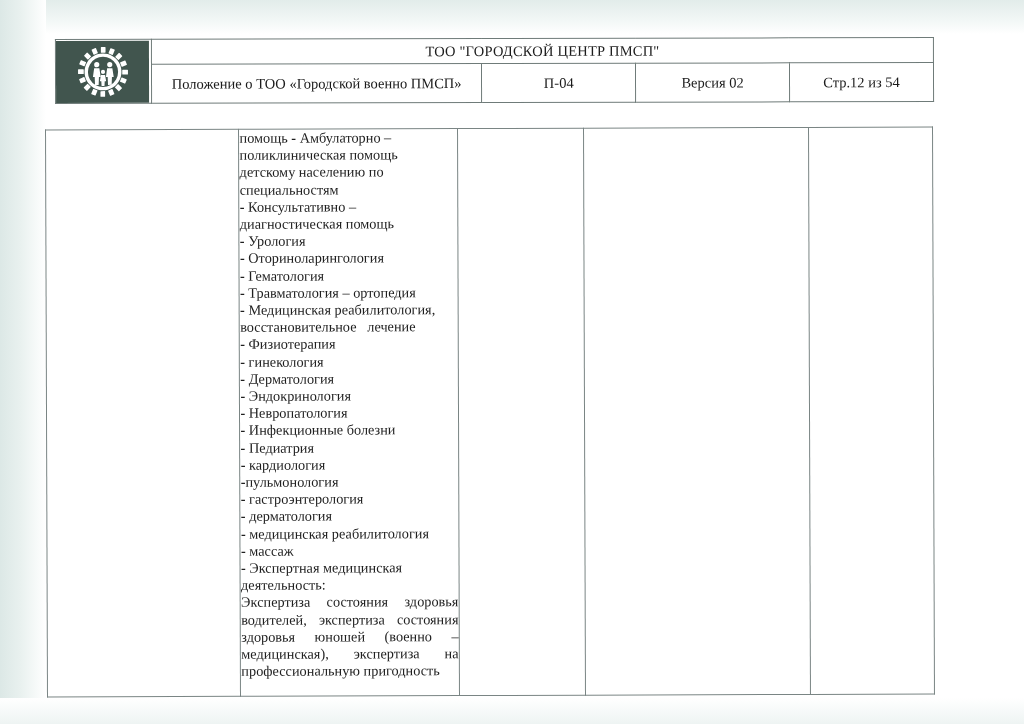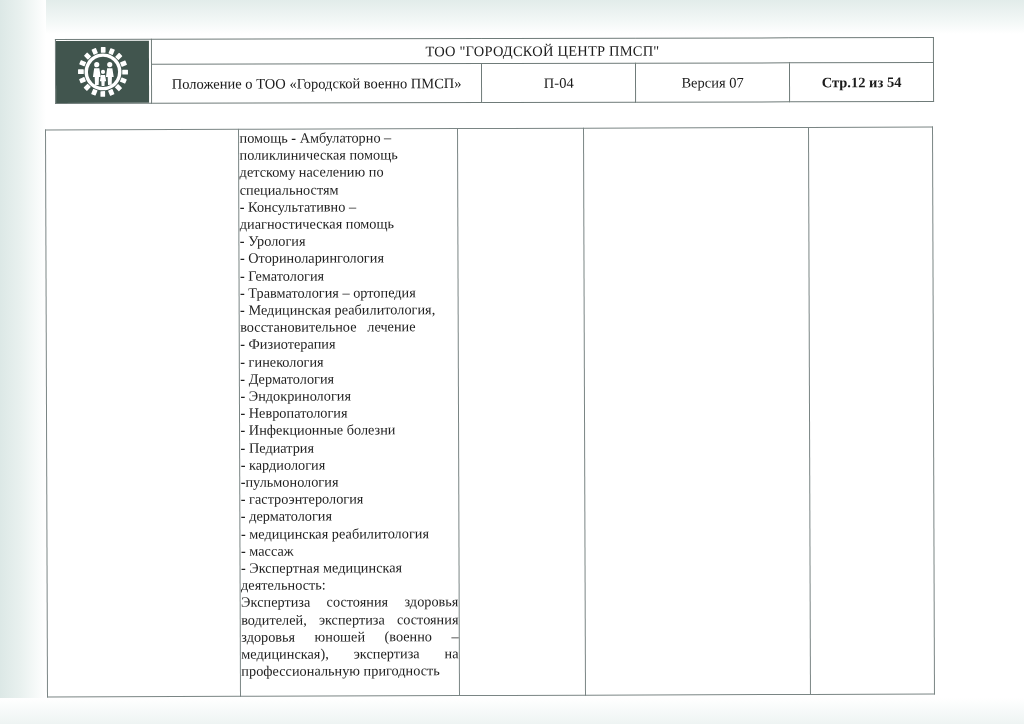--- a/index.html
+++ b/index.html
@@ -79,21 +79,21 @@
     justify-content: center;
   }
   .title-cell {
     height: 24px;
     font-size: 15px;
     letter-spacing: 0.2px;
   }
   .doc-name-cell  { width: 332px; height: 38px; }
   .doc-code-cell  { width: 154px; }
   .version-cell   { width: 154px; }
-  .pages-cell     { width: 144px; font-weight: bold; }
+  .pages-cell     { width: 144px; }
 
   
   .body-table {
     position: absolute;
     left: 46px;
     top: 128px;
     width: 888px;
     border-collapse: collapse;
     transform: rotate(-0.2deg);
   }
@@ -173,21 +173,21 @@
               <path d="M58 43 h10 l2.6 17 h-3.4 l-0.6 15 h-7 l-0.6 -15 h-3.4 z"></path>
             </g>
           </svg>
         </div>
       </td>
       <td class="title-cell" colspan="4">ТОО "ГОРОДСКОЙ ЦЕНТР ПМСП"</td>
     </tr>
     <tr>
       <td class="doc-name-cell">Положение о ТОО «Городской военно ПМСП»</td>
       <td class="doc-code-cell">П-04</td>
-      <td class="version-cell">Версия 07</td>
+      <td class="version-cell">Версия 02</td>
       <td class="pages-cell">Стр.12 из 54</td>
     </tr>
   </tbody>
     </table>
 
   <table class="body-table">
     <tbody>
         <tr>
       <td class="col-1 spacer-cell"></td>
       <td class="col-2 content-cell">

